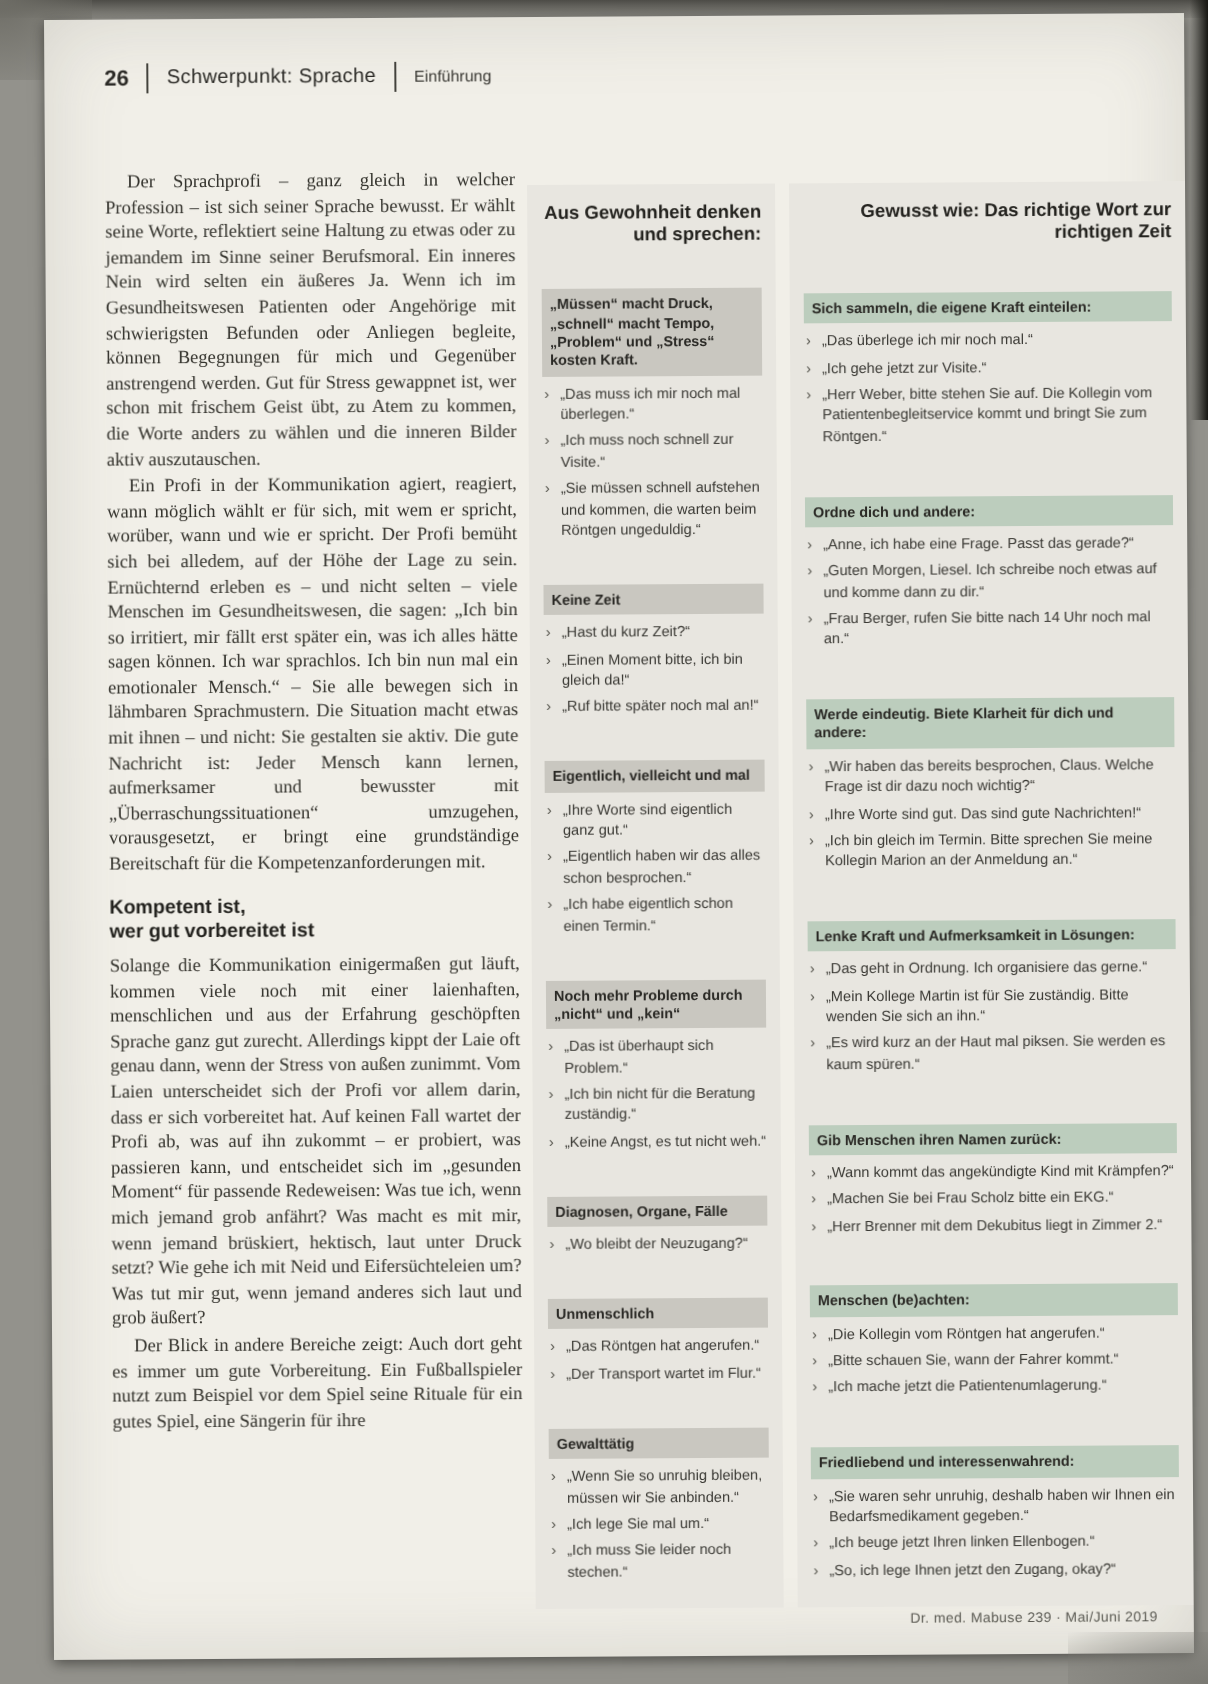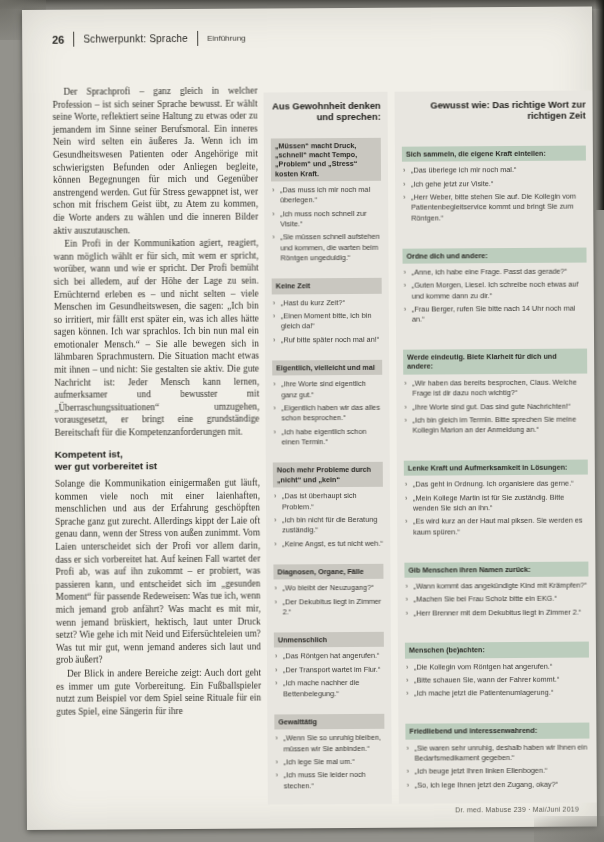--- a/index.html
+++ b/index.html
@@ -129,30 +129,28 @@
           <li>„Das ist überhaupt sich Problem.“</li>
           <li>„Ich bin nicht für die Beratung zuständig.“</li>
           <li>„Keine Angst, es tut nicht weh.“</li>
         </ul>
       </div>
 
       <div class="sec">
         <div class="band">Diagnosen, Organe, Fälle</div>
         <ul class="items">
           <li>„Wo bleibt der Neuzugang?“</li>
-          <li>„Der Dekubitus liegt in Zimmer 2.“</li>
         </ul>
       </div>
 
       <div class="sec">
         <div class="band">Unmenschlich</div>
         <ul class="items">
           <li>„Das Röntgen hat angerufen.“</li>
           <li>„Der Transport wartet im Flur.“</li>
-          <li>„Ich mache nachher die Bettenbelegung.“</li>
         </ul>
       </div>
 
       <div class="sec">
         <div class="band">Gewalttätig</div>
         <ul class="items">
           <li>„Wenn Sie so unruhig bleiben, müssen wir Sie anbinden.“</li>
           <li>„Ich lege Sie mal um.“</li>
           <li>„Ich muss Sie leider noch stechen.“</li>
         </ul>

